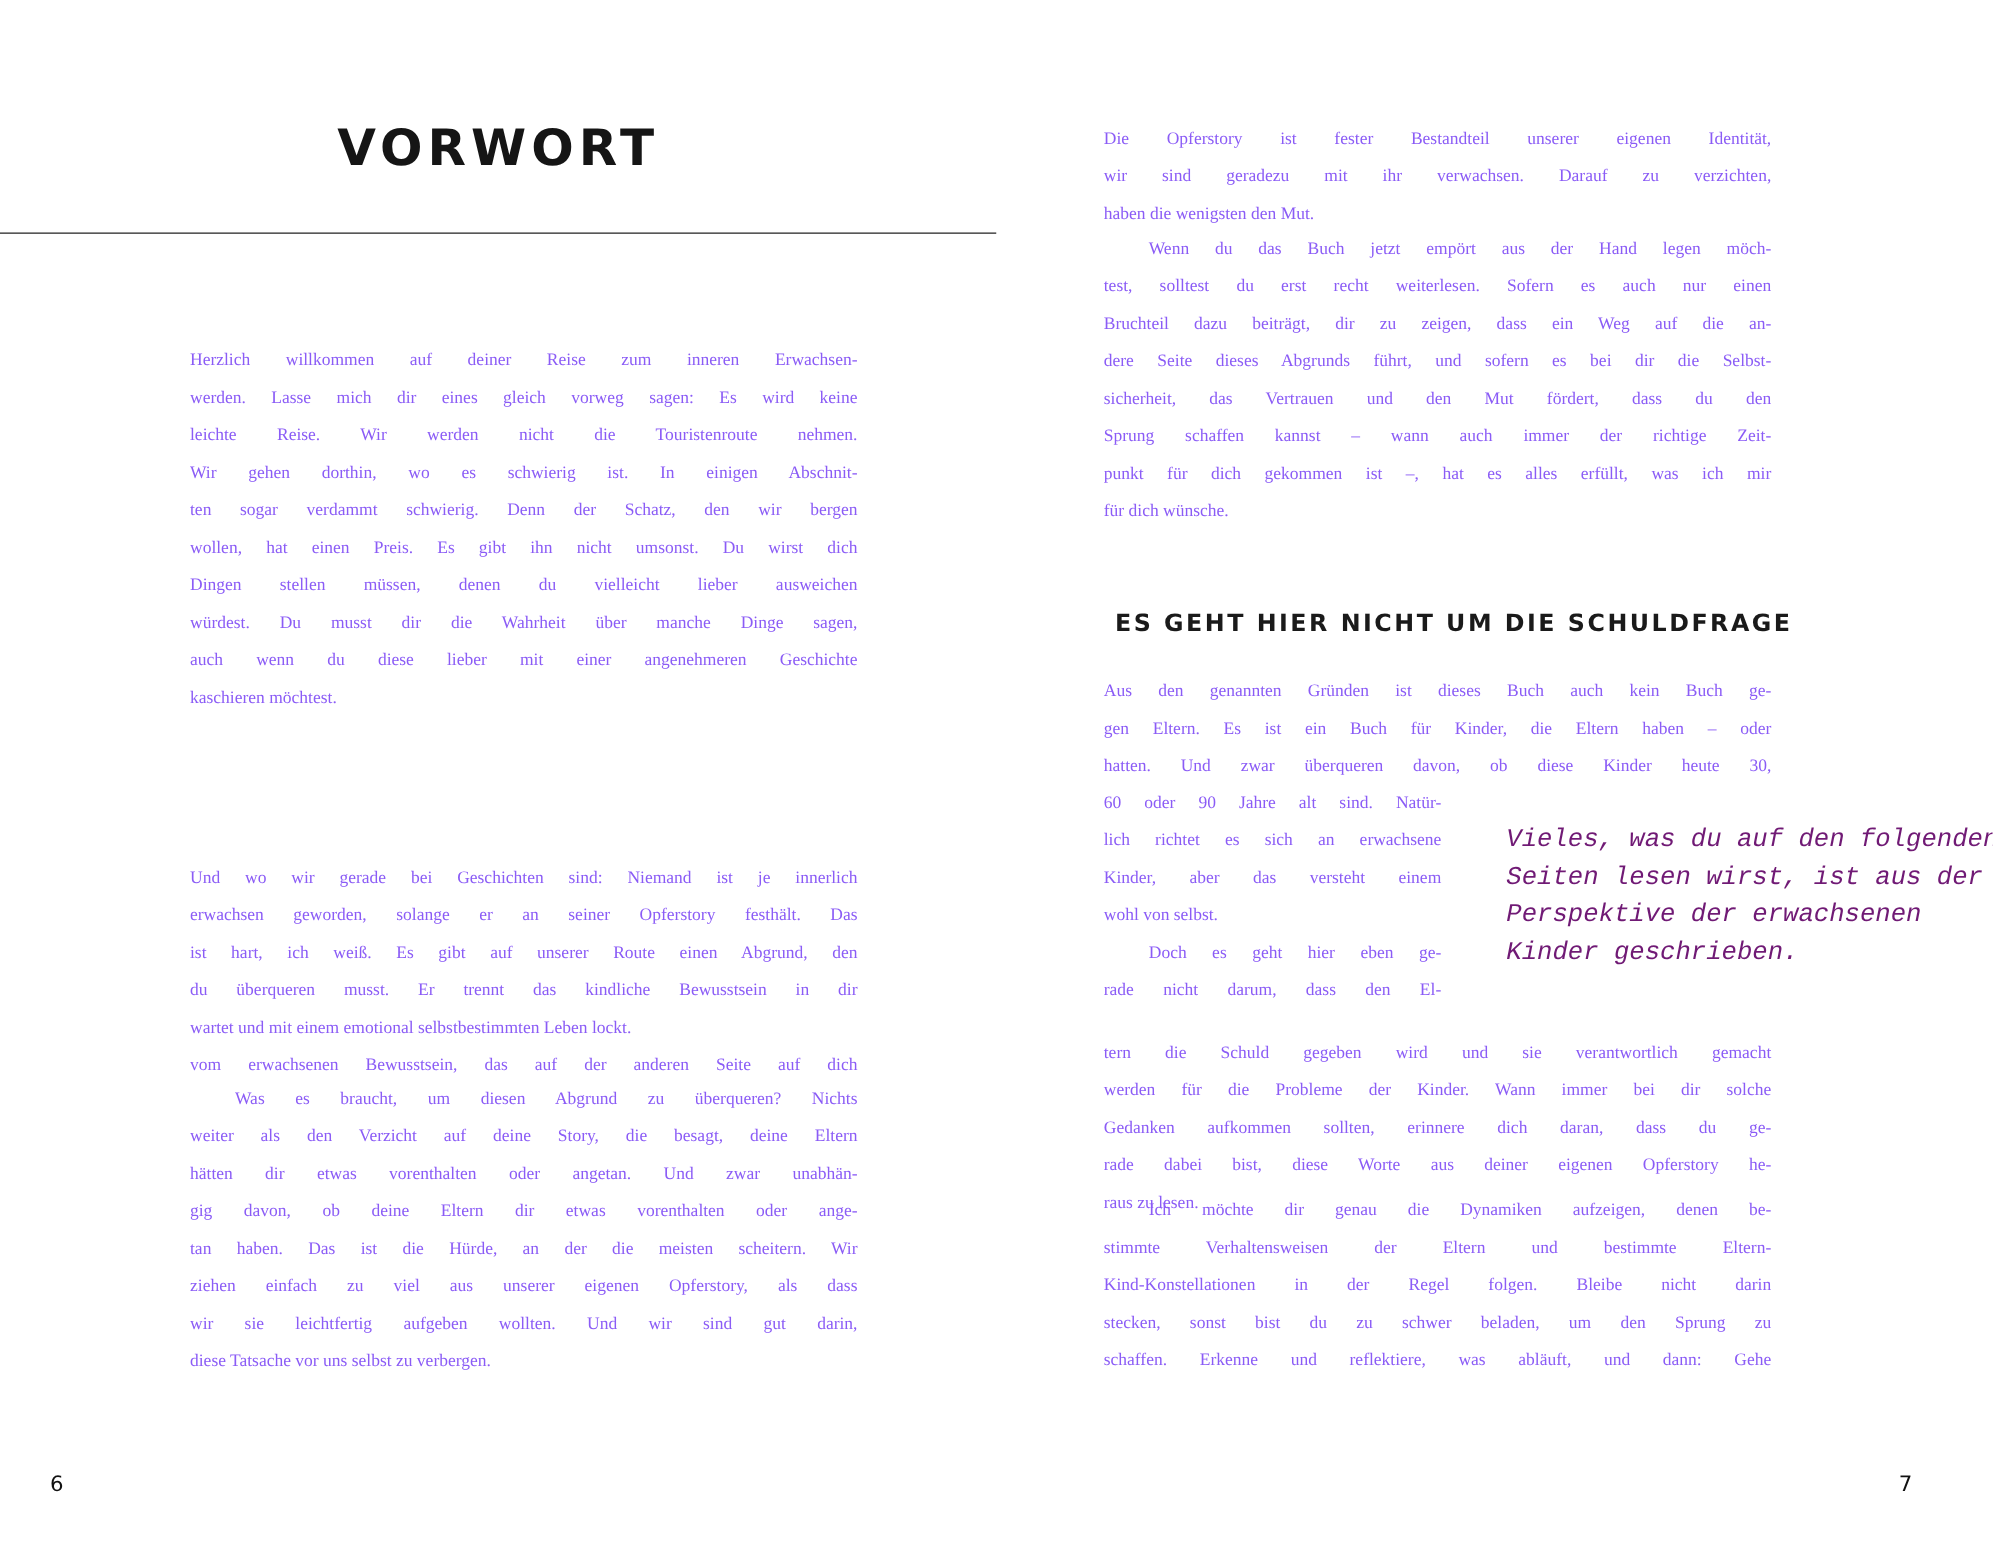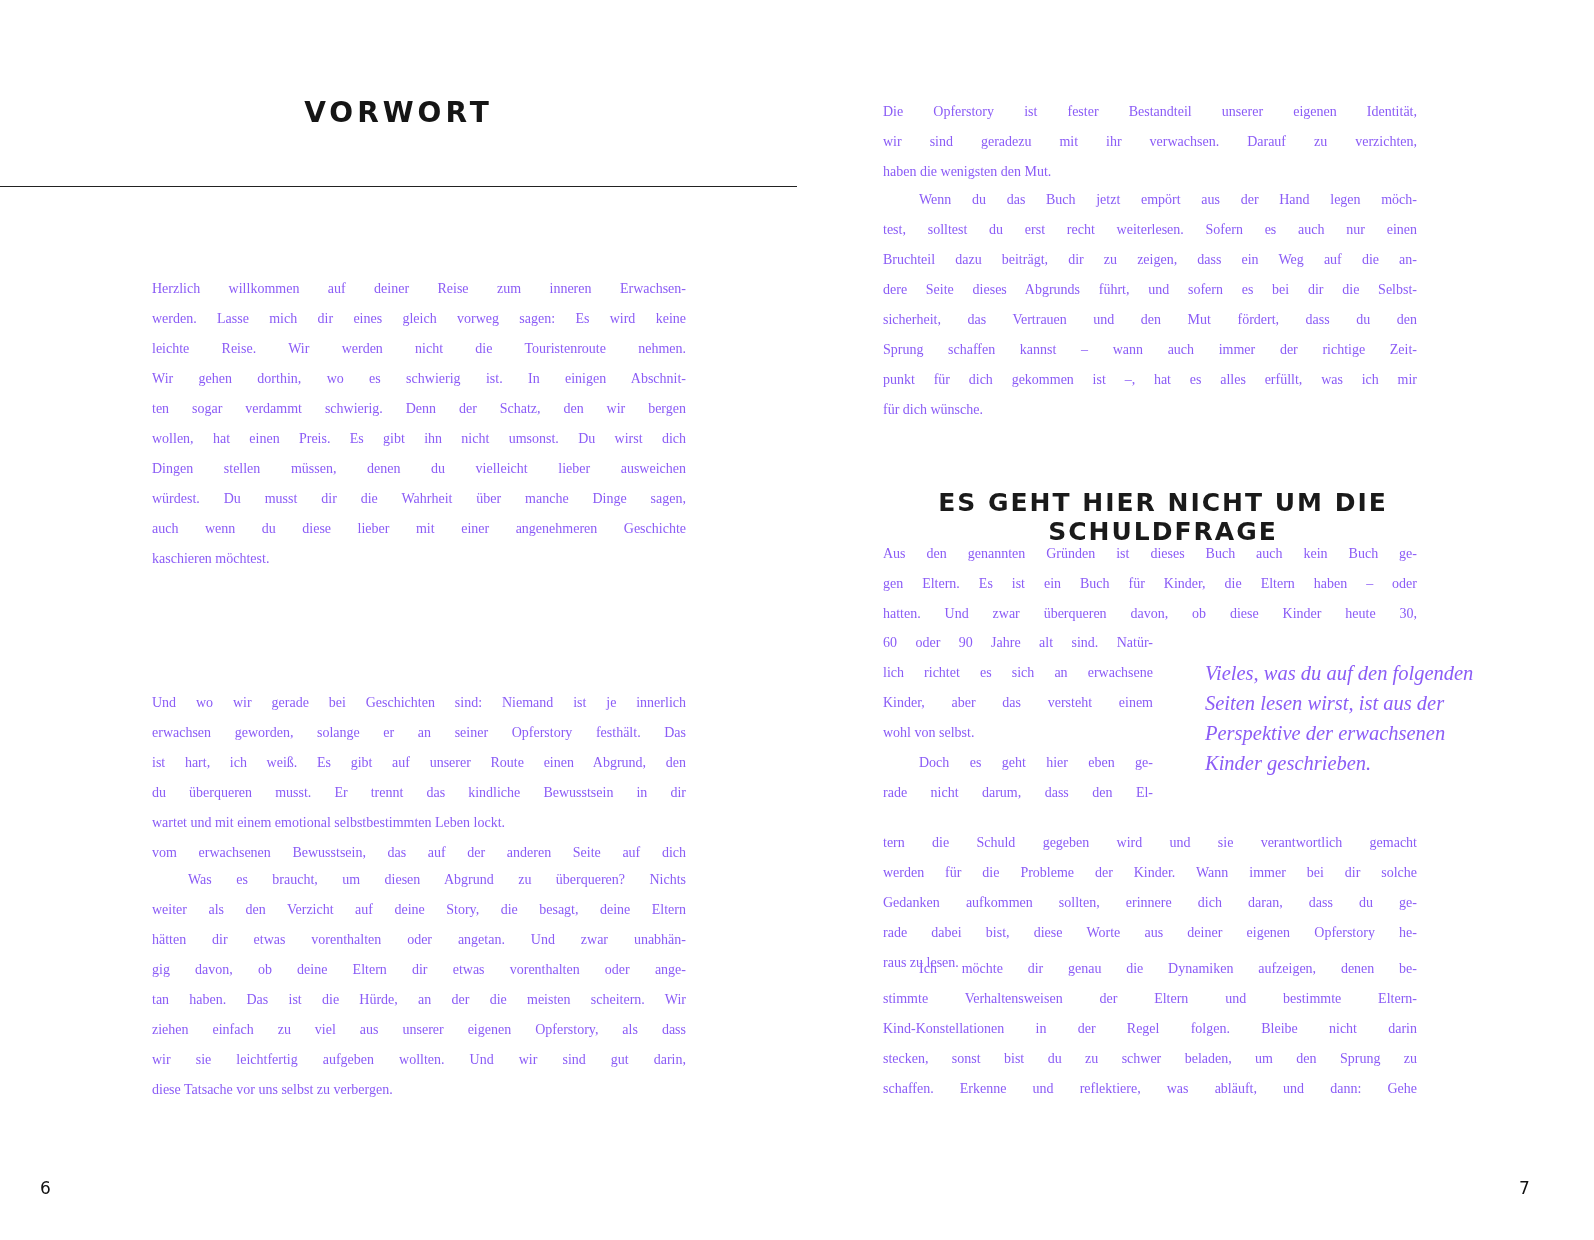--- a/index.html
+++ b/index.html
@@ -2,32 +2,32 @@
 <html><head>
   <meta charset="utf-8">
   <style>
     html, body { margin: 0; padding: 0; background: #ffffff; }
     body { width: 1594px; height: 1240px; position: relative; overflow: hidden; color: #1a1a1a; }
     .page { position: absolute; top: 0; height: 1240px; }
     .page-left { left: 0; width: 797px; }
     .page-right { left: 797px; width: 797px; }
     .title {
       position: absolute; left: 0; width: 797px; top: 96px; text-align: center;
-      font-family: "DejaVu Sans", sans-serif; font-weight: bold; font-size: 28px; letter-spacing: 4px; color: #151515;
+      font-family: "DejaVu Sans", sans-serif; font-weight: bold; font-size: 40px; letter-spacing: 4px; color: #151515;
     }
     .rule { position: absolute; left: 0; top: 186px; width: 797px; height: 0; border-top: 1.5px solid #222; }
     .heading {
       position: absolute; text-align: center;
-      font-family: "DejaVu Sans", sans-serif; font-weight: bold; font-size: 25px; letter-spacing: 2px; color: #1a1a1a;
+      font-family: "DejaVu Sans", sans-serif; font-weight: bold; font-size: 19px; letter-spacing: 2px; color: #1a1a1a;
     }
     .block { position: absolute; font-family: Liberation Serif, serif; font-size: 14px; color: #8b5cf6; }
     .line { height: 30px; line-height: 30px; white-space: nowrap; text-align: justify; text-align-last: justify; }
     .line.last { text-align-last: left; }
     .line.indent { text-indent: 36px; }
-    .quote { position: absolute; font-family: Liberation Serif, serif; font-style: italic; font-size: 20.5px; color: #8b5cf6; }
+    .quote { position: absolute; font-family: Liberation Mono, monospace; font-style: italic; font-size: 20.5px; color: #701a75; }
     .quote .line { text-align-last: left; }
     .folio { position: absolute; top: 1178px; font-family: "DejaVu Sans", sans-serif; font-size: 17px; color: #111; }
   </style>
 </head>
 <body>
 
 <div class="page page-left">
   <div class="title">VORWORT</div>
   <div class="rule"></div>
 

